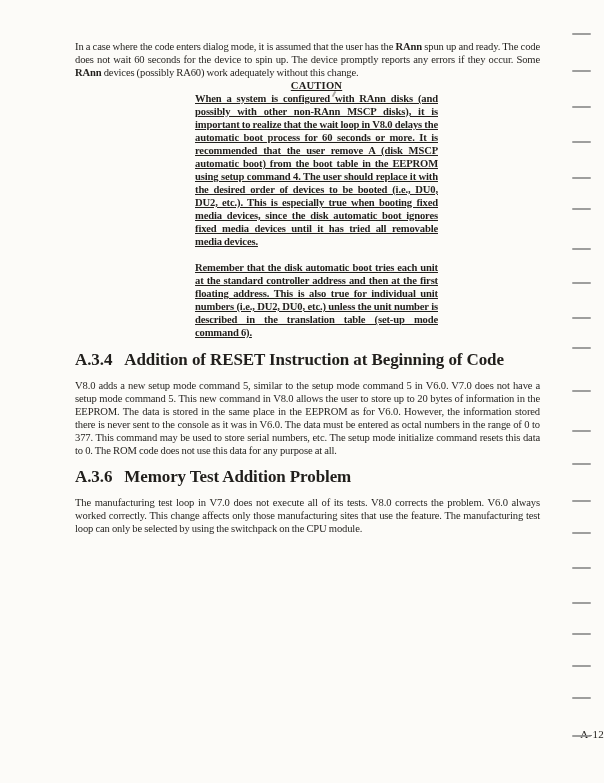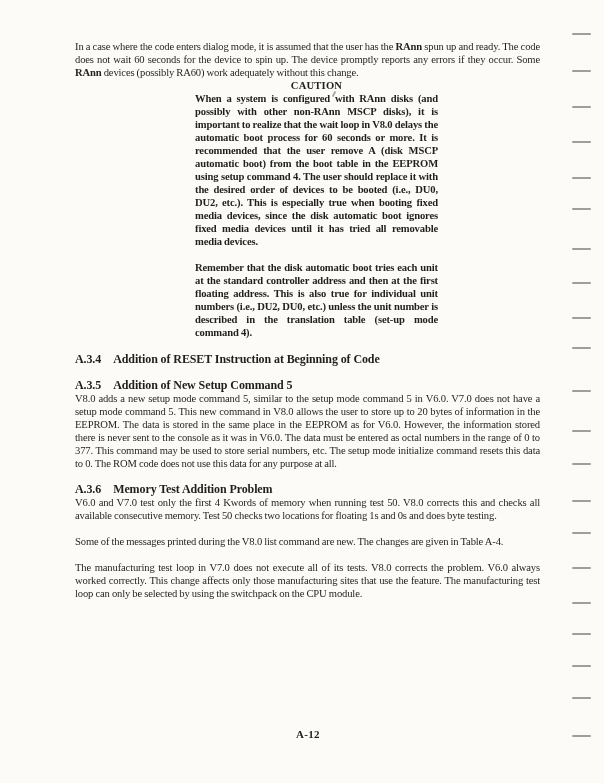--- a/index.html
+++ b/index.html
@@ -27,48 +27,48 @@
     word-spacing:-0.3px;
     text-align:justify;
   }
   .intro{margin-bottom:11px;}
   .intro b{font-weight:bold;}
   .caution{
     margin-left:120px;
     width:243px;
     font-weight:bold;
     margin-bottom:14px;
+    text-decoration:underline;
   }
   .caution-heading{
     text-align:center;
     font-weight:bold;
     font-size:10.6px;
     line-height:13px;
     letter-spacing:0.2px;
   }
   .caution p{margin-bottom:13px;}
   .caution p:last-child{margin-bottom:0;}
   .section{margin-top:13px;}
   .section:first-of-type{margin-top:0;}
   .section h3{
     margin:0;
-    font-size:12px;
+    font-size:17px;
     line-height:13px;
     font-weight:bold;
     letter-spacing:-0.1px;
   }
   .section h3 .sec-num{margin-right:12px;}
   .footer{
     position:absolute;
     left:12px;right:0;
     top:728px;
-    text-align:center;
+    text-align:right;
     font-size:11px;
     letter-spacing:0.3px;
-    font-weight:bold;
   }
   #margin-marks .mark{
     position:absolute;
     right:13px;
     width:19px;
     height:2px;
     background:var(--mark);
     opacity:0.85;
     border-radius:1px;
   }
@@ -86,39 +86,36 @@
 
 <div class="page">
 
   <p class="body-text intro"><span>In a case where the code enters dialog mode, it is assumed that the user has the </span><b>RAnn</b><span> spun up and ready. The code does not wait 60 seconds for the device to spin up. The device promptly reports any errors if they occur. Some </span><b>RAnn</b><span> devices (possibly RA60) work adequately without this change.</span></p>
 
   <div class="speck"></div>
 
   <div class="caution body-text">
     <div class="caution-heading">CAUTION</div>
     <p>When a system is configured with RAnn disks (and possibly with other non-RAnn MSCP disks), it is important to realize that the wait loop in V8.0 delays the automatic boot process for 60 seconds or more. It is recommended that the user remove A (disk MSCP automatic boot) from the boot table in the EEPROM using setup command 4. The user should replace it with the desired order of devices to be booted (i.e., DU0, DU2, etc.). This is especially true when booting fixed media devices, since the disk automatic boot ignores fixed media devices until it has tried all removable media devices.</p>
-    <p>Remember that the disk automatic boot tries each unit at the standard controller address and then at the first floating address. This is also true for individual unit numbers (i.e., DU2, DU0, etc.) unless the unit number is described in the translation table (set-up mode command 4).</p>
+    <p>Remember that the disk automatic boot tries each unit at the standard controller address and then at the first floating address. This is also true for individual unit numbers (i.e., DU2, DU0, etc.) unless the unit number is described in the translation table (set-up mode command 6).</p>
   </div>
 
   <div class="section">
     <h3><span class="sec-num">A.3.4</span><span>Addition of RESET Instruction at Beginning of Code</span></h3>
   </div>
 
   <div class="section">
-    <h3><span class="sec-num">A.3.5</span><span>Addition of New Setup Command 5</span></h3>
     <p class="body-text">V8.0 adds a new setup mode command 5, similar to the setup mode command 5 in V6.0. V7.0 does not have a setup mode command 5. This new command in V8.0 allows the user to store up to 20 bytes of information in the EEPROM. The data is stored in the same place in the EEPROM as for V6.0. However, the information stored there is never sent to the console as it was in V6.0. The data must be entered as octal numbers in the range of 0 to 377. This command may be used to store serial numbers, etc. The setup mode initialize command resets this data to 0. The ROM code does not use this data for any purpose at all.</p>
   </div>
 
   <div class="section">
     <h3><span class="sec-num">A.3.6</span><span>Memory Test Addition Problem</span></h3>
-    <p class="body-text">V6.0 and V7.0 test only the first 4 Kwords of memory when running test 50. V8.0 corrects this and checks all available consecutive memory. Test 50 checks two locations for floating 1s and 0s and does byte testing.</p>
   </div>
 
   <div class="section">
-    <p class="body-text">Some of the messages printed during the V8.0 list command are new. The changes are given in Table A-4.</p>
   </div>
 
   <div class="section">
     <p class="body-text">The manufacturing test loop in V7.0 does not execute all of its tests. V8.0 corrects the problem. V6.0 always worked correctly. This change affects only those manufacturing sites that use the feature. The manufacturing test loop can only be selected by using the switchpack on the CPU module.</p>
   </div>
 
   <div class="footer">A-12</div>
 
   <div id="margin-marks">
       <div class="mark" style="top: 33px;"></div>

